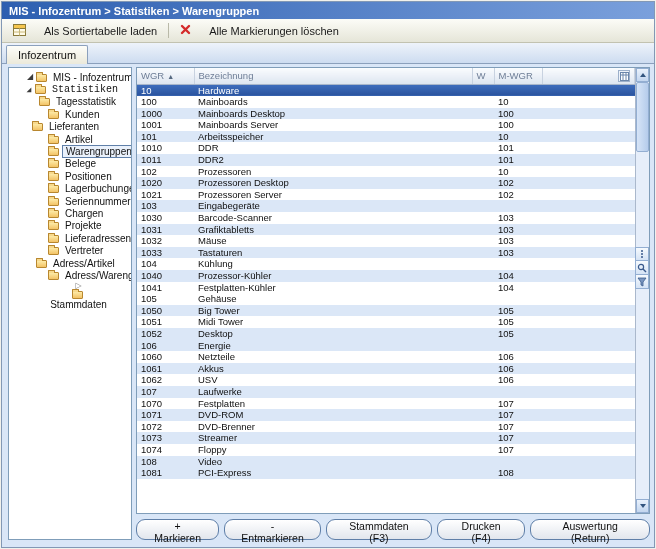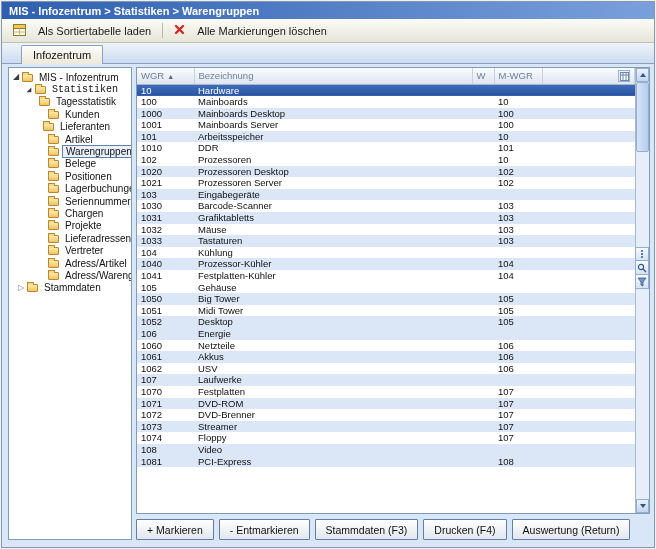--- a/index.html
+++ b/index.html
@@ -10,29 +10,29 @@
 
   
   .titlebar { height:17px; background:linear-gradient(to right,#2e5fb0,#7aa0dc);
               color:#fff; font-size:11px; font-weight:bold;
               display:flex; align-items:center; padding:0 7px; }
 
   
   .toolbar { height:24px; background:linear-gradient(#fcfcf7,#e5e5d8);
              border-bottom:1px solid #c2c2b0; display:flex; align-items:center;
              padding:0 4px; }
-  .tb-btn { display:flex; align-items:center; gap:12px; font-size:11px; color:#1a1a1a;
+  .tb-btn { display:flex; align-items:center; gap:18px; font-size:11px; color:#1a1a1a;
             background:transparent; border:1px solid transparent; padding:2px 6px;
             height:20px; font-family:inherit; cursor:default; }
   .tb-sep { width:1px; height:15px; background:#b9b9a8; margin:0 4px; }
 
   
   .tabstrip { height:21px; background:linear-gradient(#eef3fa,#cddcf0);
               border-bottom:1px solid #8ba0bc; display:flex; align-items:flex-end;
-              padding-left:19px; }
+              padding-left:4px; }
   .tab { background:linear-gradient(#fdfdf9,#ebe9da); border:1px solid #8ba0bc;
          border-bottom:none; border-radius:2px 2px 0 0; font-size:11px; color:#111;
          padding:3px 11px; margin-bottom:-1px; }
 
   
   .main { display:flex; height:483px; padding:3px 4px 7px 6px; gap:4px; }
 
   
   .tree-panel { width:124px; background:#fff; border:1px solid #7f9db9;
                 overflow:hidden; padding-top:3px; }
@@ -86,23 +86,23 @@
   .sb-tools { position:absolute; top:95px; left:-1px; width:14px;
               display:flex; flex-direction:column; }
   .sb-tool { height:14px; background:linear-gradient(#f6fafe,#d5e3f5);
              border:1px solid #93aed2; border-top:none;
              display:flex; align-items:center; justify-content:center; }
   .sb-tool:first-child { border-top:1px solid #93aed2; }
 
   
   .footer { height:26px; flex:none; display:flex; align-items:flex-end; gap:5px;
             padding-top:4px; }
-  .footer-btn { height:21px; font-size:10.5px; font-family:inherit; padding:0 10px;
+  .footer-btn { height:21px; font-size:10.5px; font-family:inherit; padding:0 16px;
                 background:linear-gradient(#ffffff,#e2e6ed); border:1px solid #5f7fa8;
-                border-radius:1px; color:#101010; cursor:default; }
+                border-radius:9px; color:#101010; cursor:default; }
 </style>
 </head>
 <body>
 
 <div class="window">
 
   <div class="titlebar">
     <span>MIS - Infozentrum &gt; Statistiken &gt; Warengruppen</span>
   </div>
 
@@ -130,41 +130,41 @@
     </button>
   </div>
 
   <div class="tabstrip">
     <div class="tab">Infozentrum</div>
   </div>
 
   <div class="main">
 
     <div class="tree-panel">
-        <div class="tree-item" style="padding-left: 2px;">
+        <div class="tree-item" style="padding-left: 16px;">
           <span class="expander expanded"></span>
           <span class="folder-icon"></span>
           <span class="tree-label">MIS - Infozentrum</span>
         </div>
         <div class="tree-item" style="padding-left: 15px; font-family: Liberation Mono, monospace;">
           <span class="expander expanded"></span>
           <span class="folder-icon"></span>
           <span class="tree-label">Statistiken</span>
         </div>
         <div class="tree-item" style="padding-left: 19px;">
           <span class="expander none"></span>
           <span class="folder-icon"></span>
           <span class="tree-label">Tagesstatistik</span>
         </div>
         <div class="tree-item" style="padding-left: 28px;">
           <span class="expander none"></span>
           <span class="folder-icon"></span>
           <span class="tree-label">Kunden</span>
         </div>
-        <div class="tree-item" style="padding-left: 23px; align-items: center;">
+        <div class="tree-item" style="padding-left: 12px; align-items: center;">
           <span class="expander none"></span>
           <span class="folder-icon"></span>
           <span class="tree-label">Lieferanten</span>
         </div>
         <div class="tree-item" style="padding-left: 28px;">
           <span class="expander none"></span>
           <span class="folder-icon"></span>
           <span class="tree-label">Artikel</span>
         </div>
         <div class="tree-item" style="padding-left: 28px;">
@@ -205,31 +205,31 @@
         <div class="tree-item" style="padding-left: 28px;">
           <span class="expander none"></span>
           <span class="folder-icon"></span>
           <span class="tree-label">Lieferadressen</span>
         </div>
         <div class="tree-item" style="padding-left: 28px;">
           <span class="expander none"></span>
           <span class="folder-icon"></span>
           <span class="tree-label">Vertreter</span>
         </div>
-        <div class="tree-item" style="padding-left: 28px;">
+        <div class="tree-item" style="padding-left: 16px;">
           <span class="expander none"></span>
           <span class="folder-icon"></span>
           <span class="tree-label">Adress/Artikel</span>
         </div>
         <div class="tree-item" style="padding-left: 28px;">
           <span class="expander none"></span>
           <span class="folder-icon"></span>
           <span class="tree-label">Adress/Warengruppen</span>
         </div>
-        <div class="tree-item" style="padding-left: 7px;">
+        <div class="tree-item" style="padding-left: 17px; flex-direction: column;">
           <span class="expander collapsed"></span>
           <span class="folder-icon"></span>
           <span class="tree-label">Stammdaten</span>
         </div>
       </div>
 
     <div class="table-panel">
       <div class="grid-frame">
         <div class="grid">
           <table>
@@ -290,20 +290,27 @@
                 <tr class="stripe">
                   <td class="col-wgr">101</td>
                   <td class="col-bezeichnung">Arbeitsspeicher</td>
                   <td class="col-w"></td>
                   <td class="col-mwgr">10</td>
                   <td class="col-fill"></td>
                 </tr>
                 <tr class="plain">
                   <td class="col-wgr">1010</td>
                   <td class="col-bezeichnung">DDR</td>
+                  <td class="col-w"></td>
+                  <td class="col-mwgr">101</td>
+                  <td class="col-fill"></td>
+                </tr>
+                <tr class="stripe">
+                  <td class="col-wgr">1011</td>
+                  <td class="col-bezeichnung">DDR2</td>
                   <td class="col-w"></td>
                   <td class="col-mwgr">101</td>
                   <td class="col-fill"></td>
                 </tr>
                 <tr class="plain">
                   <td class="col-wgr">102</td>
                   <td class="col-bezeichnung">Prozessoren</td>
                   <td class="col-w"></td>
                   <td class="col-mwgr">10</td>
                   <td class="col-fill"></td>

